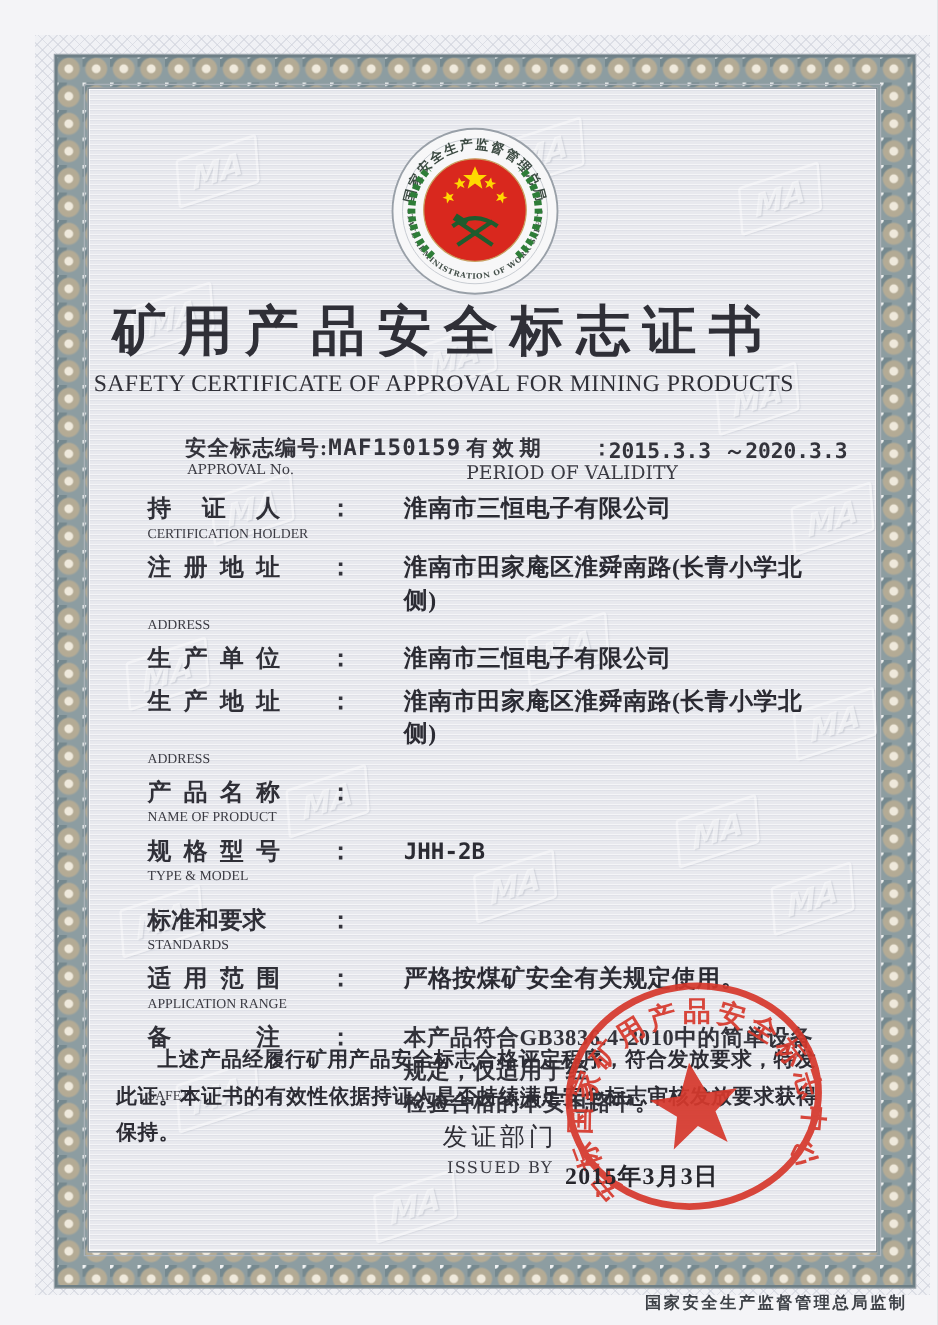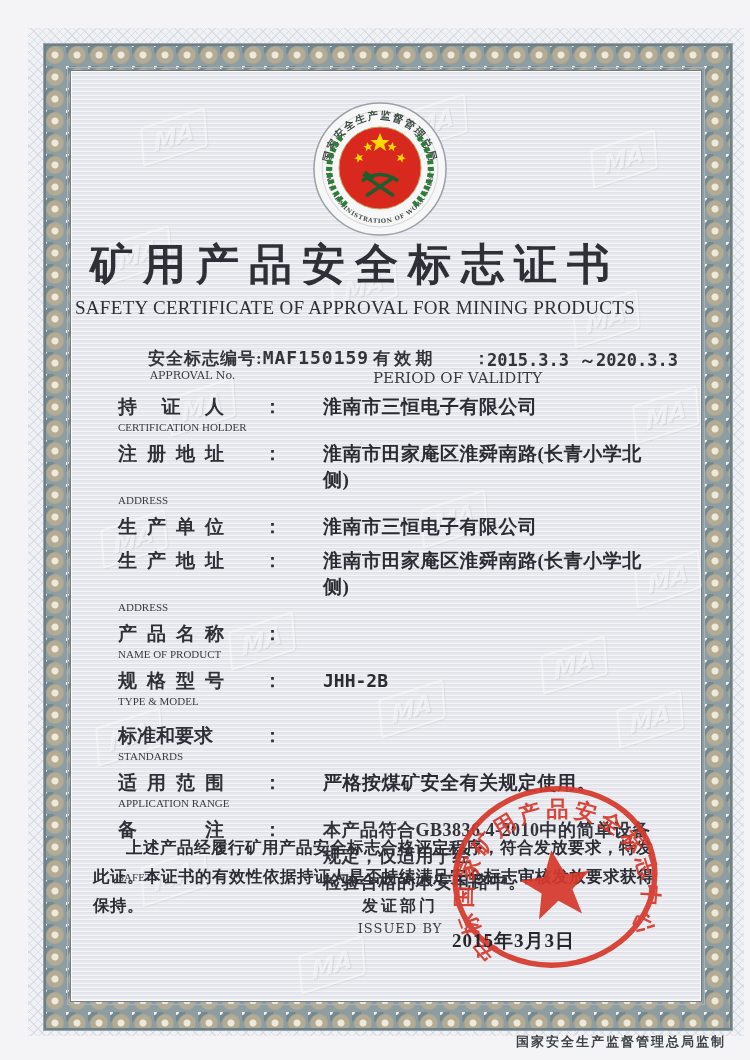--- a/index.html
+++ b/index.html
@@ -80,21 +80,21 @@
   .fvalue{font-size:18px;font-weight:600;color:#2b2b33;font-family:"DejaVu Sans Mono",monospace;letter-spacing:0;}
   .fvalue.cn{font-family:"Liberation Serif",serif;font-size:19px;letter-spacing:.5px;}
   .fen{font-size:11px;font-family:Liberation Serif, serif;color:#3a3a42;margin-top:1px;}
   .rem-lines div{font-size:18px;font-weight:600;line-height:26px;letter-spacing:.5px;}
   .declaration{
     position:absolute;left:93px;top:833px;width:568px;
     font-size:16.5px;line-height:29px;text-indent:2em;color:#2c2c34;
     font-weight:600;letter-spacing:.5px;
   }
   .issued{position:absolute;left:330px;top:896px;width:140px;text-align:center;}
-  .issued-zh{font-size:16px;font-weight:700;letter-spacing:3px;color:#2f2f37;}
+  .issued-zh{font-size:20px;font-weight:400;letter-spacing:3px;color:#2f2f37;}
   .issued-en{font-size:13px;font-family:"DejaVu Serif",serif;color:#3a3a42;margin-top:4px;letter-spacing:1px;}
   .stamp{position:absolute;left:447px;top:781px;width:216px;height:192px;transform:rotate(-8deg);opacity:.92;}
   .issue-date{position:absolute;left:452px;top:928px;font-size:19px;font-weight:600;color:#26262c;letter-spacing:1px;}
   .footer{
     position:absolute;right:24px;top:1033px;font-size:13px;color:#3e4248;
     font-weight:600;letter-spacing:2px;
   }
 </style>
 </head>
 <body>

